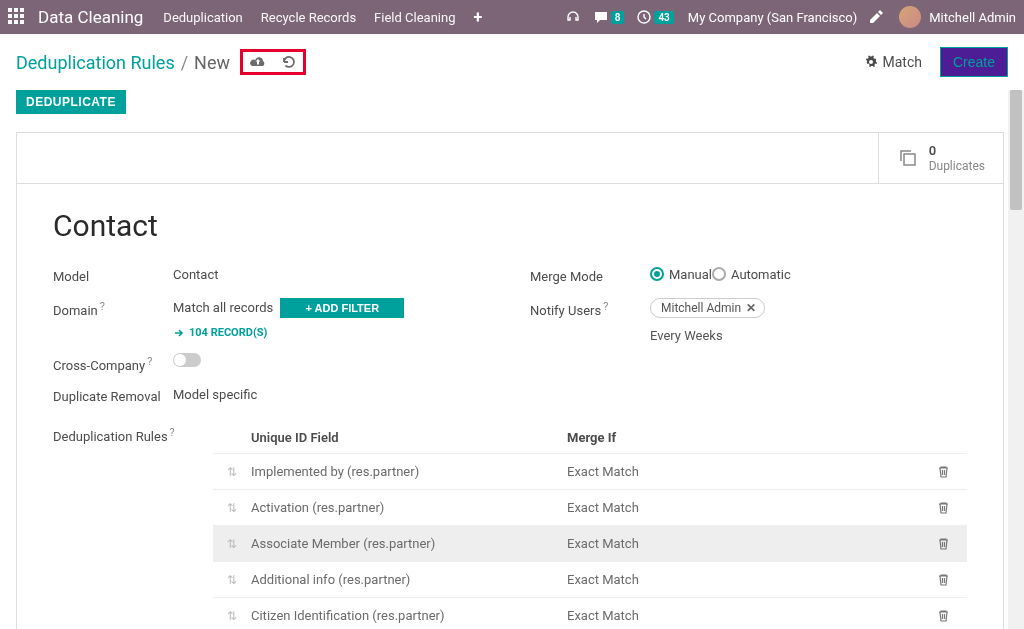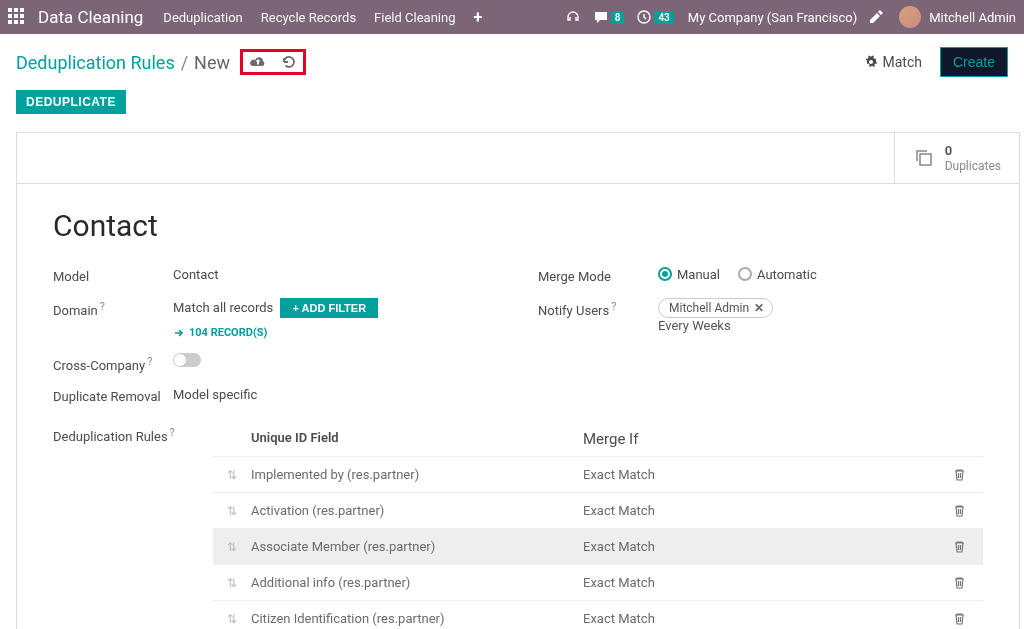--- a/index.html
+++ b/index.html
@@ -20,23 +20,23 @@
   
   .controlbar { display: flex; align-items: center; padding: 10px 16px; border-bottom: 0; height: 56px; }
   .breadcrumb { font-size: 18px; color: #00a09d; display: flex; align-items: center; }
   .bc-link { cursor: pointer; }
   .bc-sep { color: #888; margin: 0 6px; }
   .bc-cur { color: #666; }
   .save-discard { border: 3px solid #e4002b; padding: 2px 6px; margin-left: 10px; display: flex; align-items: center; gap: 14px; }
   .sd-icon { cursor: pointer; color: #6b6b6b; display: flex; align-items: center; }
   .control-spacer { flex: 1; }
   .action-btn { display: flex; align-items: center; gap: 5px; font-size: 14px; color: #4c4c4c; cursor: pointer; margin-right: 18px; }
-  .create-btn { border: 1px solid #00a09d; color: #00a09d; background: #0f172a; padding: 6px 12px; font-size: 14px; cursor: pointer; }
-  
-  .content-wrap { display: flex; height: calc(629px - 34px - 56px); flex-direction: column; }
+  .create-btn { border: 1px solid #00a09d; color: #00a09d; background: #4c1d95; padding: 6px 12px; font-size: 14px; cursor: pointer; }
+  
+  .content-wrap { display: flex; height: calc(629px - 34px - 56px); }
   .content { flex: 1; overflow-y: auto; padding: 0 0 0 16px; }
   .scrollbar { width: 16px; background: #f1f1f1; position: relative; }
   .scrollbar-thumb { position: absolute; top: 0; left: 2px; width: 12px; height: 120px; background: #c1c1c1; border-radius: 2px; }
   
   .dedup-btn { background: #00a09d; color: #fff; border: none; padding: 5px 10px; font-size: 12px; font-weight: 700; letter-spacing: 0.5px; cursor: pointer; margin-bottom: 18px; }
   
   .sheet { border: 1px solid #ddd; background: #fff; margin-right: 4px; }
   .stat-row { display: flex; justify-content: flex-end; border-bottom: 1px solid #ddd; }
   .stat-box { border-left: 1px solid #ddd; padding: 10px 18px; display: flex; align-items: center; gap: 10px; cursor: pointer; min-width: 120px; }
   .stat-icon { color: #888; }
@@ -47,45 +47,45 @@
   .sheet-body { padding: 24px 36px 8px 36px; }
   .title { font-size: 30px; font-weight: 400; color: #2a2a2a; margin-bottom: 24px; }
   
   .form-grid { display: flex; gap: 40px; }
   .col { flex: 1; }
   .field-row { display: flex; align-items: flex-start; margin-bottom: 14px; }
   .field-label { width: 120px; color: #4c4c4c; font-size: 13px; padding-top: 2px; }
   .field-label sup { color: #888; cursor: help; margin-left: 2px; }
   .field-val { flex: 1; font-size: 13px; color: #4c4c4c; }
   
-  .add-filter { background: #00a09d; color: #fff; border: none; padding: 4px 12px; font-size: 11px; font-weight: 700; cursor: pointer; margin-left: 4px; }
+  .add-filter { background: #00a09d; color: #fff; border: none; padding: 4px 25px; font-size: 11px; font-weight: 700; cursor: pointer; margin-left: 4px; }
   .records-link { color: #00a09d; font-size: 11px; font-weight: 700; cursor: pointer; display: flex; align-items: flex-end; gap: 4px; margin-top: 8px; }
   
   .toggle { width: 28px; height: 14px; background: #ccc; border-radius: 8px; position: relative; cursor: pointer; }
   .toggle.on { background: #00a09d; }
   .toggle::after { content: ''; position: absolute; width: 12px; height: 12px; background: #fff; border-radius: 50%; top: 1px; left: 1px; }
   .toggle.on::after { left: 15px; }
   
-  .radio-group { display: flex; gap: 18px; align-items: center; }
+  .radio-group { display: flex; align-items: center; }
   .radio-opt { display: flex; align-items: center; gap: 5px; cursor: pointer; }
   .radio-circle { width: 14px; height: 14px; border: 2px solid #00a09d; border-radius: 50%; display: flex; align-items: center; justify-content: center; }
   .radio-circle.off { border-color: #aaa; }
   .radio-circle .dot { width: 6px; height: 6px; background: #00a09d; border-radius: 50%; }
   
   .tag { border: 1px solid #ccc; border-radius: 12px; padding: 2px 8px 2px 10px; display: inline-flex; align-items: center; gap: 5px; font-size: 12px; color: #555; cursor: pointer; }
   .tag-close { font-weight: bold; cursor: pointer; color: #666; }
-  .freq { color: #555; font-size: 13px; }
+  .freq { margin-top: 10px; color: #555; font-size: 13px; }
   
   .rules-section { margin-top: 6px; }
   .rules-label { width: 160px; }
   .rules-table { flex: 1; margin-left: 0; }
   .rules-header { display: flex; padding: 6px 0 8px 0; }
   .rh-drag { width: 38px; }
   .rh-field { flex: 1; font-weight: 600; color: #4c4c4c; font-size: 13px; }
-  .rh-merge { width: 370px; font-weight: 400; color: #4c4c4c; font-size: 15px; }
+  .rh-merge { width: 370px; font-weight: 700; color: #4c4c4c; font-size: 13px; }
   .rh-del { width: 30px; }
   .rule-row { display: flex; align-items: center; padding: 10px 0; border-top: 1px solid #eee; color: #6b6b6b; }
   .rule-row.hov { background: #eee; }
   .rr-drag { width: 38px; text-align: center; color: #bbb; cursor: grab; font-size: 12px; }
   .rr-field { flex: 1; font-size: 13px; }
   .rr-merge { width: 370px; font-size: 13px; }
   .rr-del { width: 30px; text-align: center; color: #888; cursor: pointer; }
   
   svg { display: block; }
 </style>

